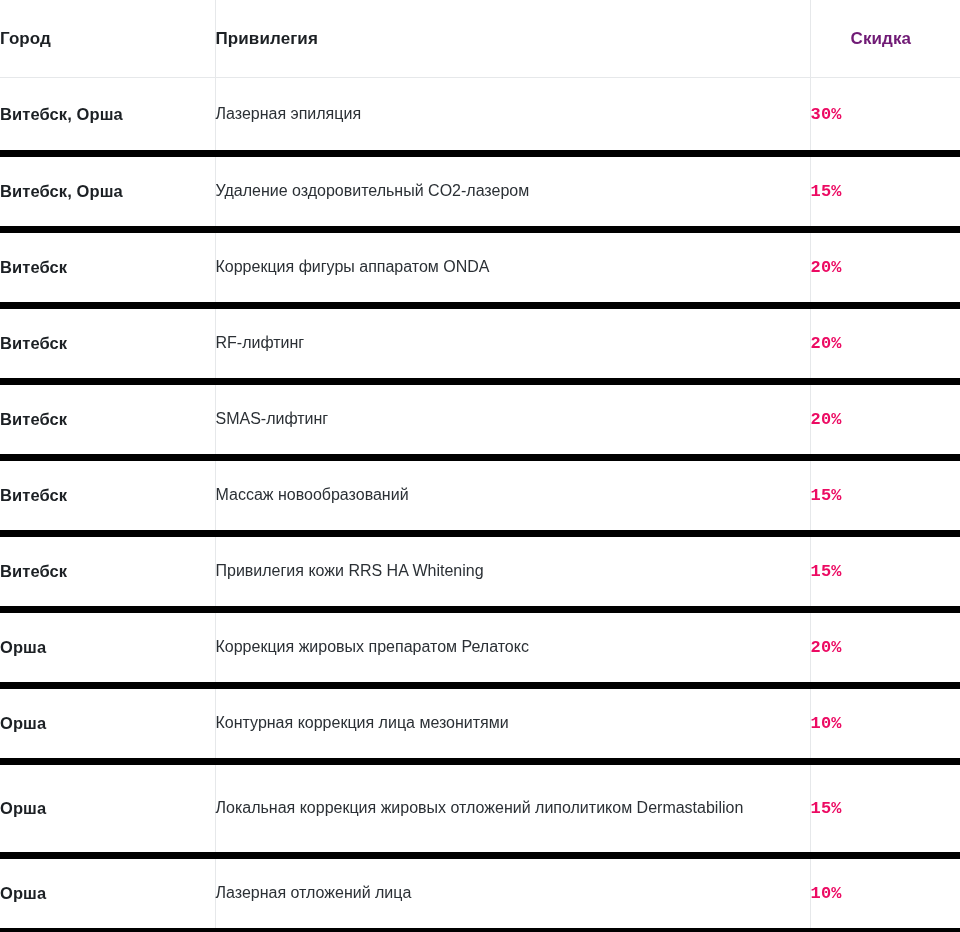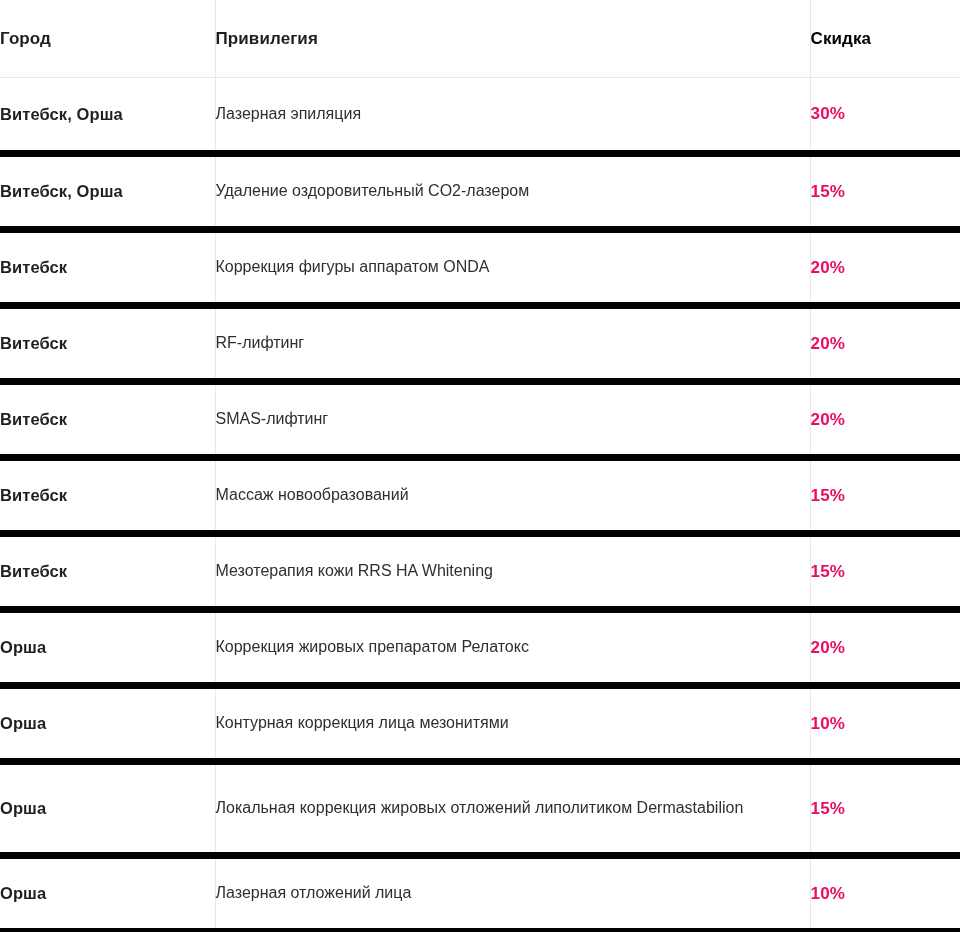--- a/index.html
+++ b/index.html
@@ -56,21 +56,22 @@
     border-bottom: 1px solid #e6e8ea;
   }
 
   thead th {
     height: 77px;
     font-size: 17px;
     font-weight: bold;
     letter-spacing: 0.1px;
   }
   thead th.cell-disc {
-    color: #000000;
+    color: #701a75;
+    padding-left: 40px;
   }
 
   tbody tr {
     height: 76px;
   }
   td.cell-city {
     font-size: 16.5px;
     font-weight: bold;
     color: #1c2024;
     letter-spacing: 0.1px;
@@ -80,20 +81,21 @@
     font-weight: normal;
     color: #2b3035;
     line-height: 1.42;
     margin-left: 40px;
   }
   td.cell-disc {
     font-size: 17px;
     font-weight: bold;
     color: #ec0b63;
     letter-spacing: 0.2px;
+    font-family: Liberation Mono, monospace;
   }
   tr.tall { height: 94px; }
 </style>
 </head>
 <body>
 
 <div class="table-wrap">
   <table class="privileges">
     <colgroup>
       <col class="col-city">
@@ -133,21 +135,21 @@
         <td class="cell-priv">SMAS-лифтинг</td>
         <td class="cell-disc">20%</td>
       </tr>
       <tr>
         <td class="cell-city">Витебск</td>
         <td class="cell-priv">Массаж новообразований</td>
         <td class="cell-disc">15%</td>
       </tr>
       <tr>
         <td class="cell-city">Витебск</td>
-        <td class="cell-priv">Мезотерапия кожи RRS HA Whitening</td>
+        <td class="cell-priv">Привилегия кожи RRS HA Whitening</td>
         <td class="cell-disc">15%</td>
       </tr>
       <tr>
         <td class="cell-city">Орша</td>
         <td class="cell-priv">Коррекция жировых препаратом Релатокс</td>
         <td class="cell-disc">20%</td>
       </tr>
       <tr>
         <td class="cell-city">Орша</td>
         <td class="cell-priv">Контурная коррекция лица мезонитями</td>

